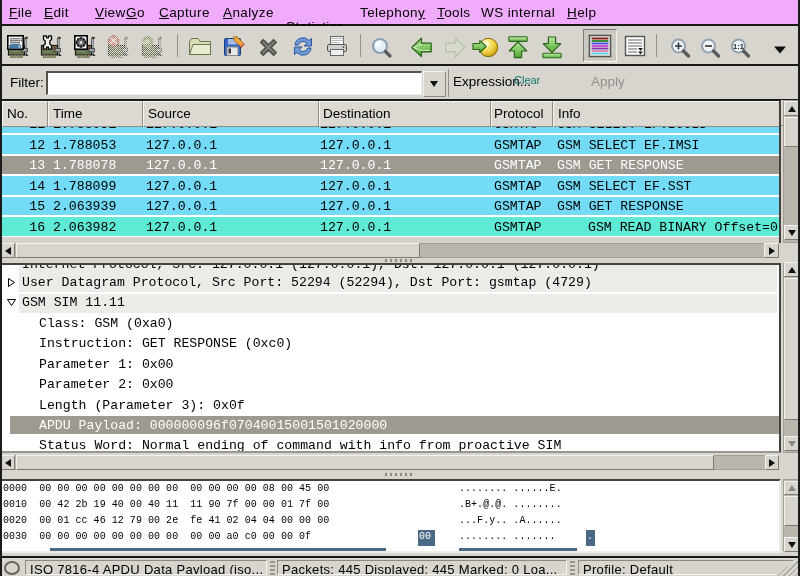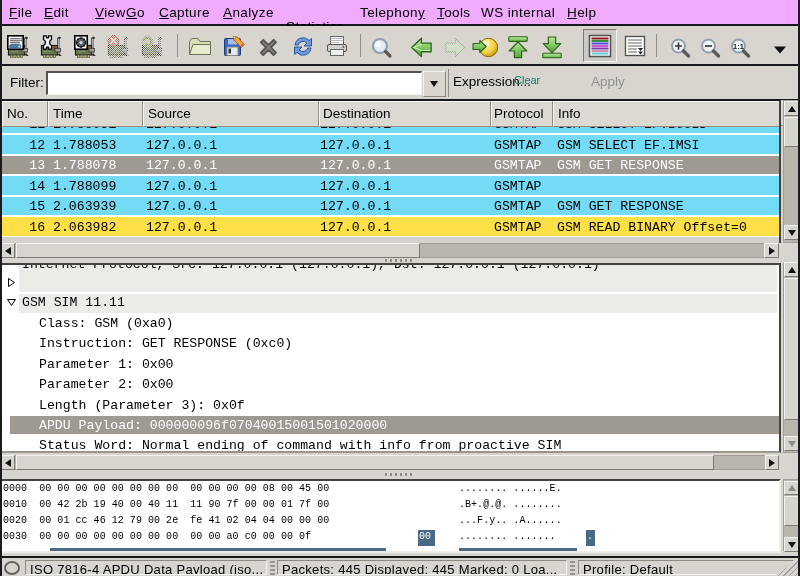--- a/index.html
+++ b/index.html
@@ -269,36 +269,37 @@
         <span class="mono abs" style="top:2.4px;left:318px;">127.0.0.1</span>
         <span class="mono abs" style="top:2.4px;left:492px;">GSMTAP</span>
         <span class="mono abs" style="top:2.4px;left:555px;">GSM GET RESPONSE</span>
       </div>
       <div class="abs" style="left:0;top:49.2px;width:779px;height:18.4px;background:#73dbf6;color:#000;overflow:hidden;">
         <span class="mono abs" style="top:2.4px;left:27.25px;">14</span>
         <span class="mono abs" style="top:2.4px;left:51px;">1.788099</span>
         <span class="mono abs" style="top:2.4px;left:144px;">127.0.0.1</span>
         <span class="mono abs" style="top:2.4px;left:318px;">127.0.0.1</span>
         <span class="mono abs" style="top:2.4px;left:492px;">GSMTAP</span>
+        <span class="mono abs" style="top:2.4px;left:555px;">GSM SELECT EF.SST</span>
       </div>
       <div class="abs" style="left:0;top:69.7px;width:779px;height:18.4px;background:#73dbf6;color:#000;overflow:hidden;">
         <span class="mono abs" style="top:2.4px;left:27.25px;">15</span>
         <span class="mono abs" style="top:2.4px;left:51px;">2.063939</span>
         <span class="mono abs" style="top:2.4px;left:144px;">127.0.0.1</span>
         <span class="mono abs" style="top:2.4px;left:318px;">127.0.0.1</span>
         <span class="mono abs" style="top:2.4px;left:492px;">GSMTAP</span>
         <span class="mono abs" style="top:2.4px;left:555px;">GSM GET RESPONSE</span>
       </div>
-      <div class="abs" style="left:0;top:90.2px;width:779px;height:18.4px;background:#fde047;color:#000;overflow:hidden;">
+      <div class="abs" style="left:0;top:90.2px;width:779px;height:18.4px;background:#5eead4;color:#000;overflow:hidden;">
         <span class="mono abs" style="top:2.4px;left:27.25px;">16</span>
         <span class="mono abs" style="top:2.4px;left:51px;">2.063982</span>
         <span class="mono abs" style="top:2.4px;left:144px;">127.0.0.1</span>
         <span class="mono abs" style="top:2.4px;left:318px;">127.0.0.1</span>
         <span class="mono abs" style="top:2.4px;left:492px;">GSMTAP</span>
-        <span class="mono abs" style="top:2.4px;left:555px;text-align:center;">GSM READ BINARY Offset=0</span>
+        <span class="mono abs" style="top:2.4px;left:586px;text-align:center;">GSM READ BINARY Offset=0</span>
       </div>
       <div class="abs" style="left:0;top:110px;width:779px;height:7px;background:#d5d1cb;"></div>
     </div>
 
  <div class="abs" style="left:0;top:0;width:779px;height:26px;background:#dcd9d3;"></div>
 <div class="hdrbtn abs" style="left:0px;top:0;width:46px;height:26px;"></div>
     <span class="abs" style="left:5px;top:5px;font-size:13.5px;">No.</span>
     <div class="hdrbtn abs" style="left:46px;top:0;width:95px;height:26px;"></div>
     <span class="abs" style="left:51px;top:5px;font-size:13.5px;">Time</span>
     <div class="hdrbtn abs" style="left:141px;top:0;width:176px;height:26px;"></div>
@@ -328,21 +329,21 @@
   </div>
 <div class="sbthumb" style="left:16px;top:243px;width:404px;height:15px;"></div>
 <div class="sbbtn" style="left:764px;top:243px;width:15px;height:15px;">
     <div class="tri-rt"></div>
   </div>
 
 <div class="abs" style="left:385px;top:259px;width:30px;height:3px;background:repeating-linear-gradient(90deg,#8e8a82 0 2px,#d8d5cf 2px 5px);"></div>
 
 <div id="details" class="abs mono" style="left:0;top:263px;width:781px;height:190px;background:#fff;border:2px solid #44423e;border-bottom-color:#9a968e;box-sizing:border-box;overflow:hidden;color:#000;"><div class="abs" style="left:17px;top:-9.5px;width:758px;height:19px;background:#ebebe8;"></div><span class="abs" style="left:20px;top:-8px;color:#000;">Internet Protocol, Src: 127.0.0.1 (127.0.0.1), Dst: 127.0.0.1 (127.0.0.1)</span><div class="abs" style="left:17px;top:8.3px;width:758px;height:19px;background:#ebebe8;"></div><svg class="abs" style="left:4px;top:11.8px;" width="11" height="11">
       <path d="M2.5 1.5 L8.5 5.5 L2.5 9.5 Z" fill="none" stroke="#000" stroke-width="1"></path>
-    </svg><div class="abs" style="left:17px;top:28.76px;width:758px;height:19px;background:#ebebe8;"></div><svg class="abs" style="left:4px;top:32.260000000000005px;" width="11" height="11">
+    </svg><span class="abs" style="left:20px;top:9.8px;color:#000;">User Datagram Protocol, Src Port: 52294 (52294), Dst Port: gsmtap (4729)</span><div class="abs" style="left:17px;top:28.76px;width:758px;height:19px;background:#ebebe8;"></div><svg class="abs" style="left:4px;top:32.260000000000005px;" width="11" height="11">
       <path d="M1.5 2.5 L9.5 2.5 L5.5 8.5 Z" fill="none" stroke="#000" stroke-width="1"></path>
     </svg><span class="abs" style="left:20px;top:30.26px;color:#000;">GSM SIM 11.11</span><span class="abs" style="left:37px;top:50.72px;color:#000;">Class: GSM (0xa0)</span><span class="abs" style="left:37px;top:71.18px;color:#000;">Instruction: GET RESPONSE (0xc0)</span><span class="abs" style="left:37px;top:91.64px;color:#000;">Parameter 1: 0x00</span><span class="abs" style="left:37px;top:112.10000000000001px;color:#000;">Parameter 2: 0x00</span><span class="abs" style="left:37px;top:132.56px;color:#000;">Length (Parameter 3): 0x0f</span><div class="abs" style="left:8px;top:151.02px;width:769px;height:18px;background:#9e9a92;"></div><span class="abs" style="left:37px;top:153.02px;color:#fff;">APDU Payload: 000000096f07040015001501020000</span><span class="abs" style="left:37px;top:173.48000000000002px;color:#000;">Status Word: Normal ending of command with info from proactive SIM</span></div>
 
 <div class="trough" style="left:783px;top:263px;width:17px;height:190px;"></div>
 <div class="sbbtn" style="left:784px;top:262px;width:15px;height:15px;">
     <div class="tri-up"></div>
   </div>
 <div class="sbthumb" style="left:784px;top:278px;width:15px;height:142px;"></div>
 <div class="sbbtn" style="left:784px;top:436px;width:15px;height:15px;">
     <div class="tri-dn" style="border-top-color:#8a8a84;"></div>

